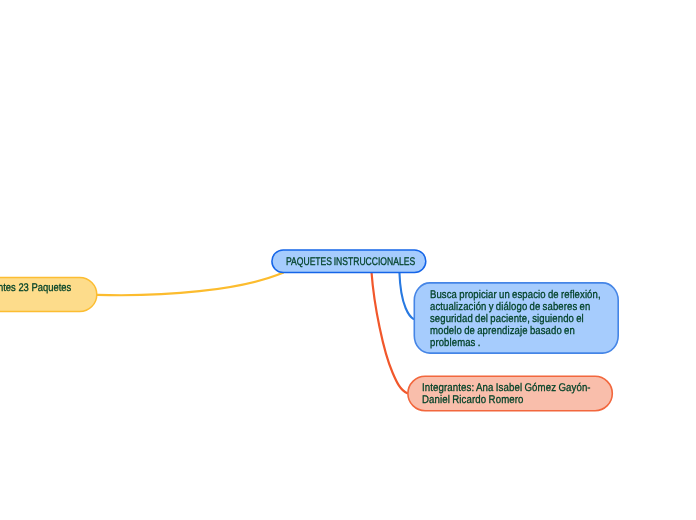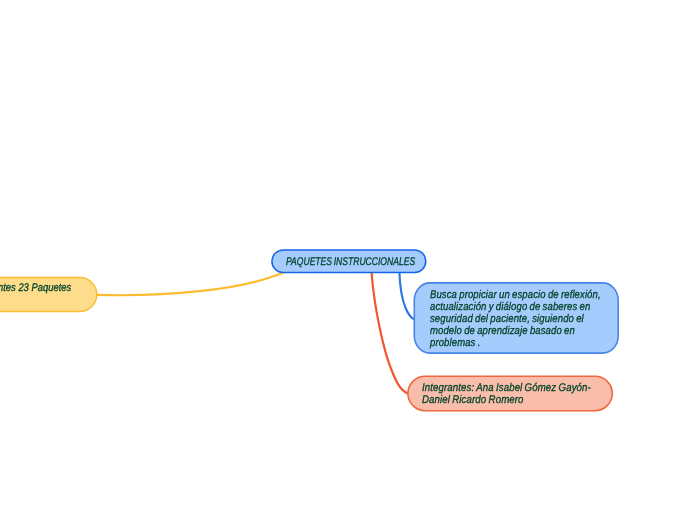--- a/index.html
+++ b/index.html
@@ -1,19 +1,19 @@
 <!DOCTYPE html>
 <html><head>
 <meta charset="utf-8">
 <title>Mapa mental - Paquetes Instruccionales</title>
 <style>
   html,body{margin:0;padding:0;background:#ffffff;}
   body{width:696px;height:520px;overflow:hidden;font-family:"Liberation Sans",sans-serif;
        -webkit-font-smoothing:antialiased;text-rendering:geometricPrecision;}
-  #canvas{position:relative;width:696px;height:520px;background:#ffffff;font-style:italic;}
+  #canvas{position:relative;width:696px;height:520px;background:#ffffff;}
   svg.links{position:absolute;left:0;top:0;width:696px;height:520px;}
   
   .label{position:absolute;color:#004228;white-space:nowrap;
          transform-origin:0 0;-webkit-text-stroke:0.3px #004228;
          font-size:11.16px;cursor:default;}
   .label .ln{display:block;}
 
   
   #l-center{left:285.8px;top:256.0px;word-spacing:-0.9px;letter-spacing:0;
             transform:scaleX(0.768) translateZ(0);}

